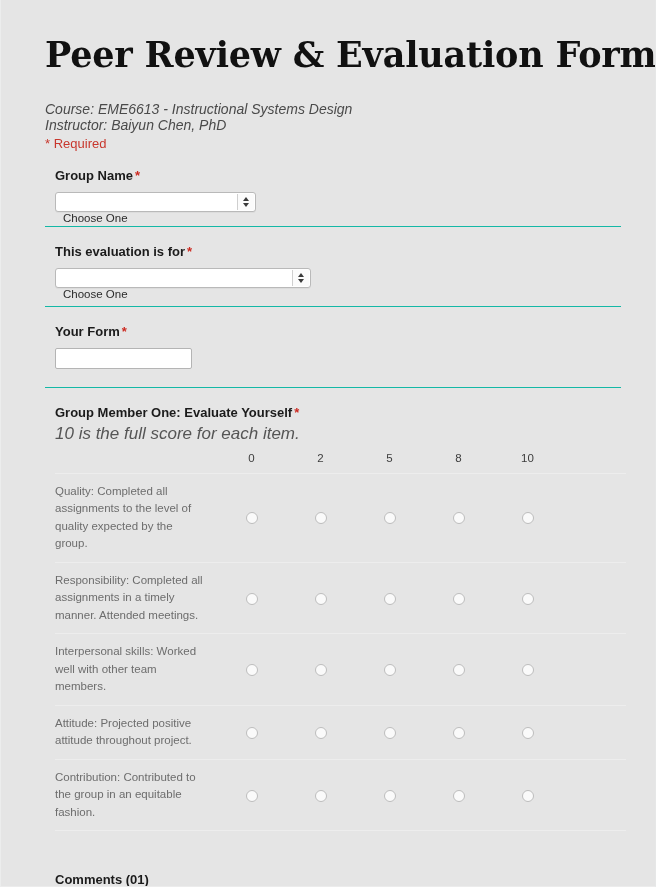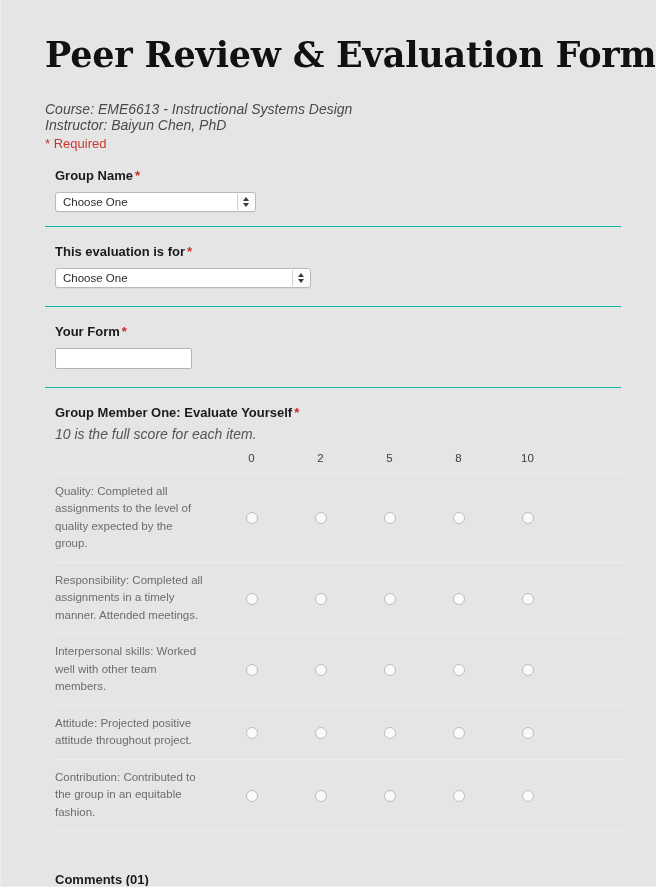--- a/index.html
+++ b/index.html
@@ -79,21 +79,21 @@
     line-height: 18px;
     margin-bottom: 7px;
   }
   .req-star {
     color: #cc2a21;
     font-weight: bold;
     font-size: 13px;
     padding-left: 2px;
   }
   .q-hint {
-    font-size: 14px;
+    font-size: 17px;
     font-style: italic;
     color: #555555;
     line-height: 16px;
     margin: -3px 0 10px 0;
   }
 
   
   .select {
     position: relative;
     display: block;
@@ -102,21 +102,21 @@
     background: #ffffff;
     border: 1px solid #b9b9b9;
     border-radius: 3px;
     box-shadow: 0 1px 0 rgba(0,0,0,0.04);
   }
   .select-w1 { width: 201px; }
   .select-w2 { width: 256px; }
   .select-value {
     position: absolute;
     left: 7px;
-    top: 0;
+    top: 16px;
     line-height: 19px;
     font-size: 11.5px;
     color: #2b2b2b;
     white-space: nowrap;
   }
   .stepper {
     position: absolute;
     top: 1px;
     right: 1px;
     bottom: 1px;

